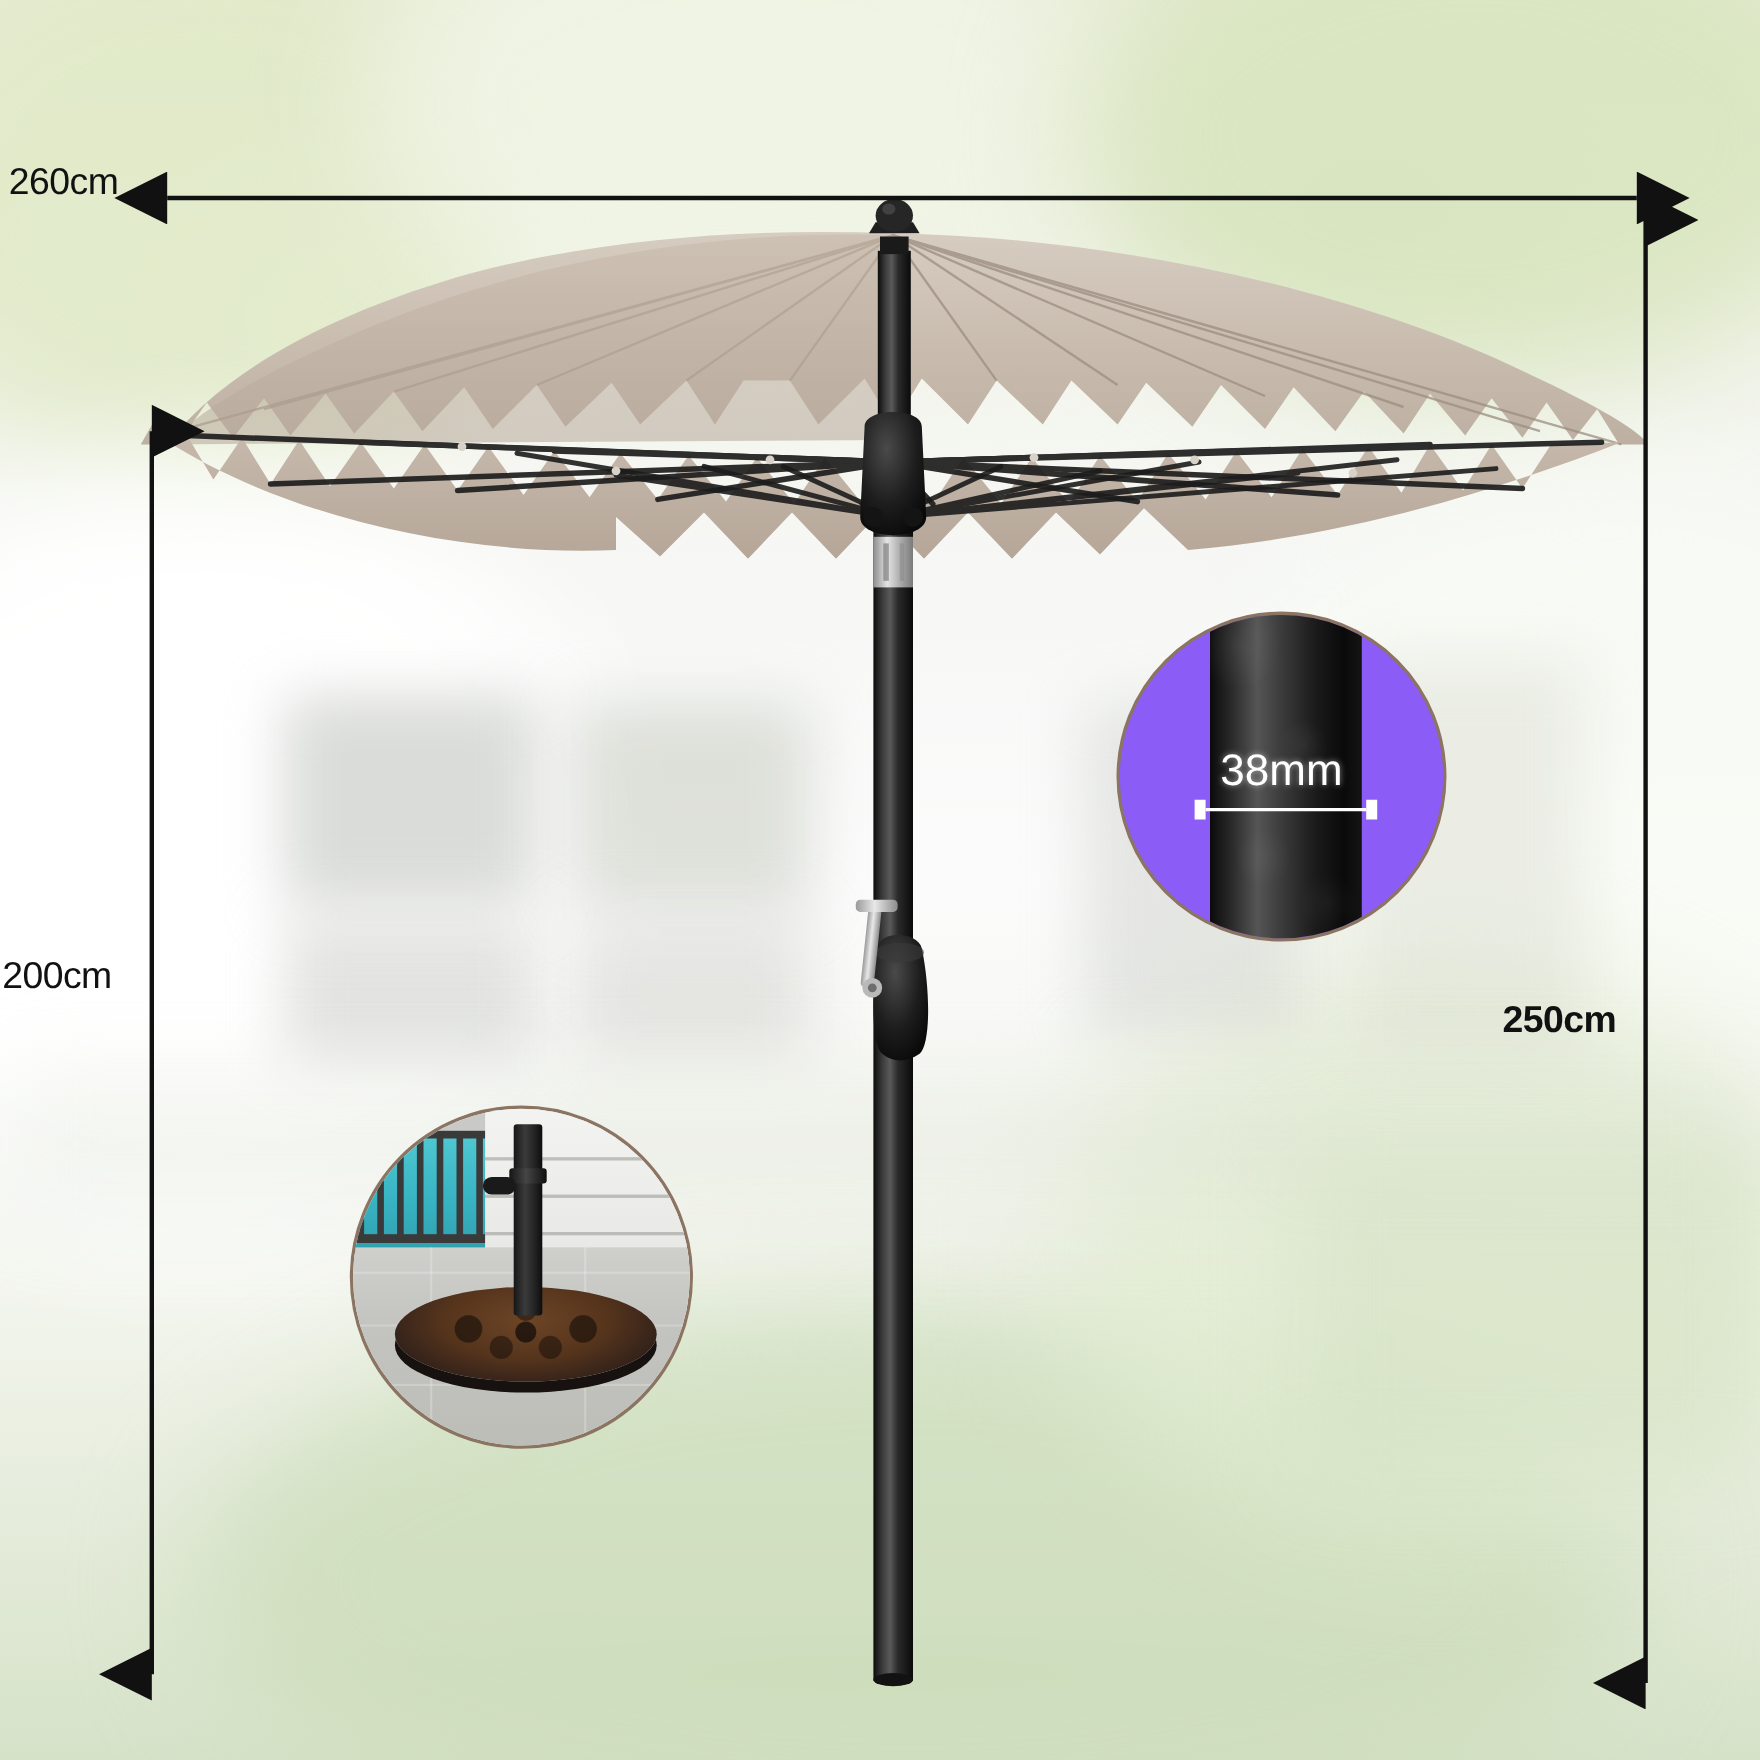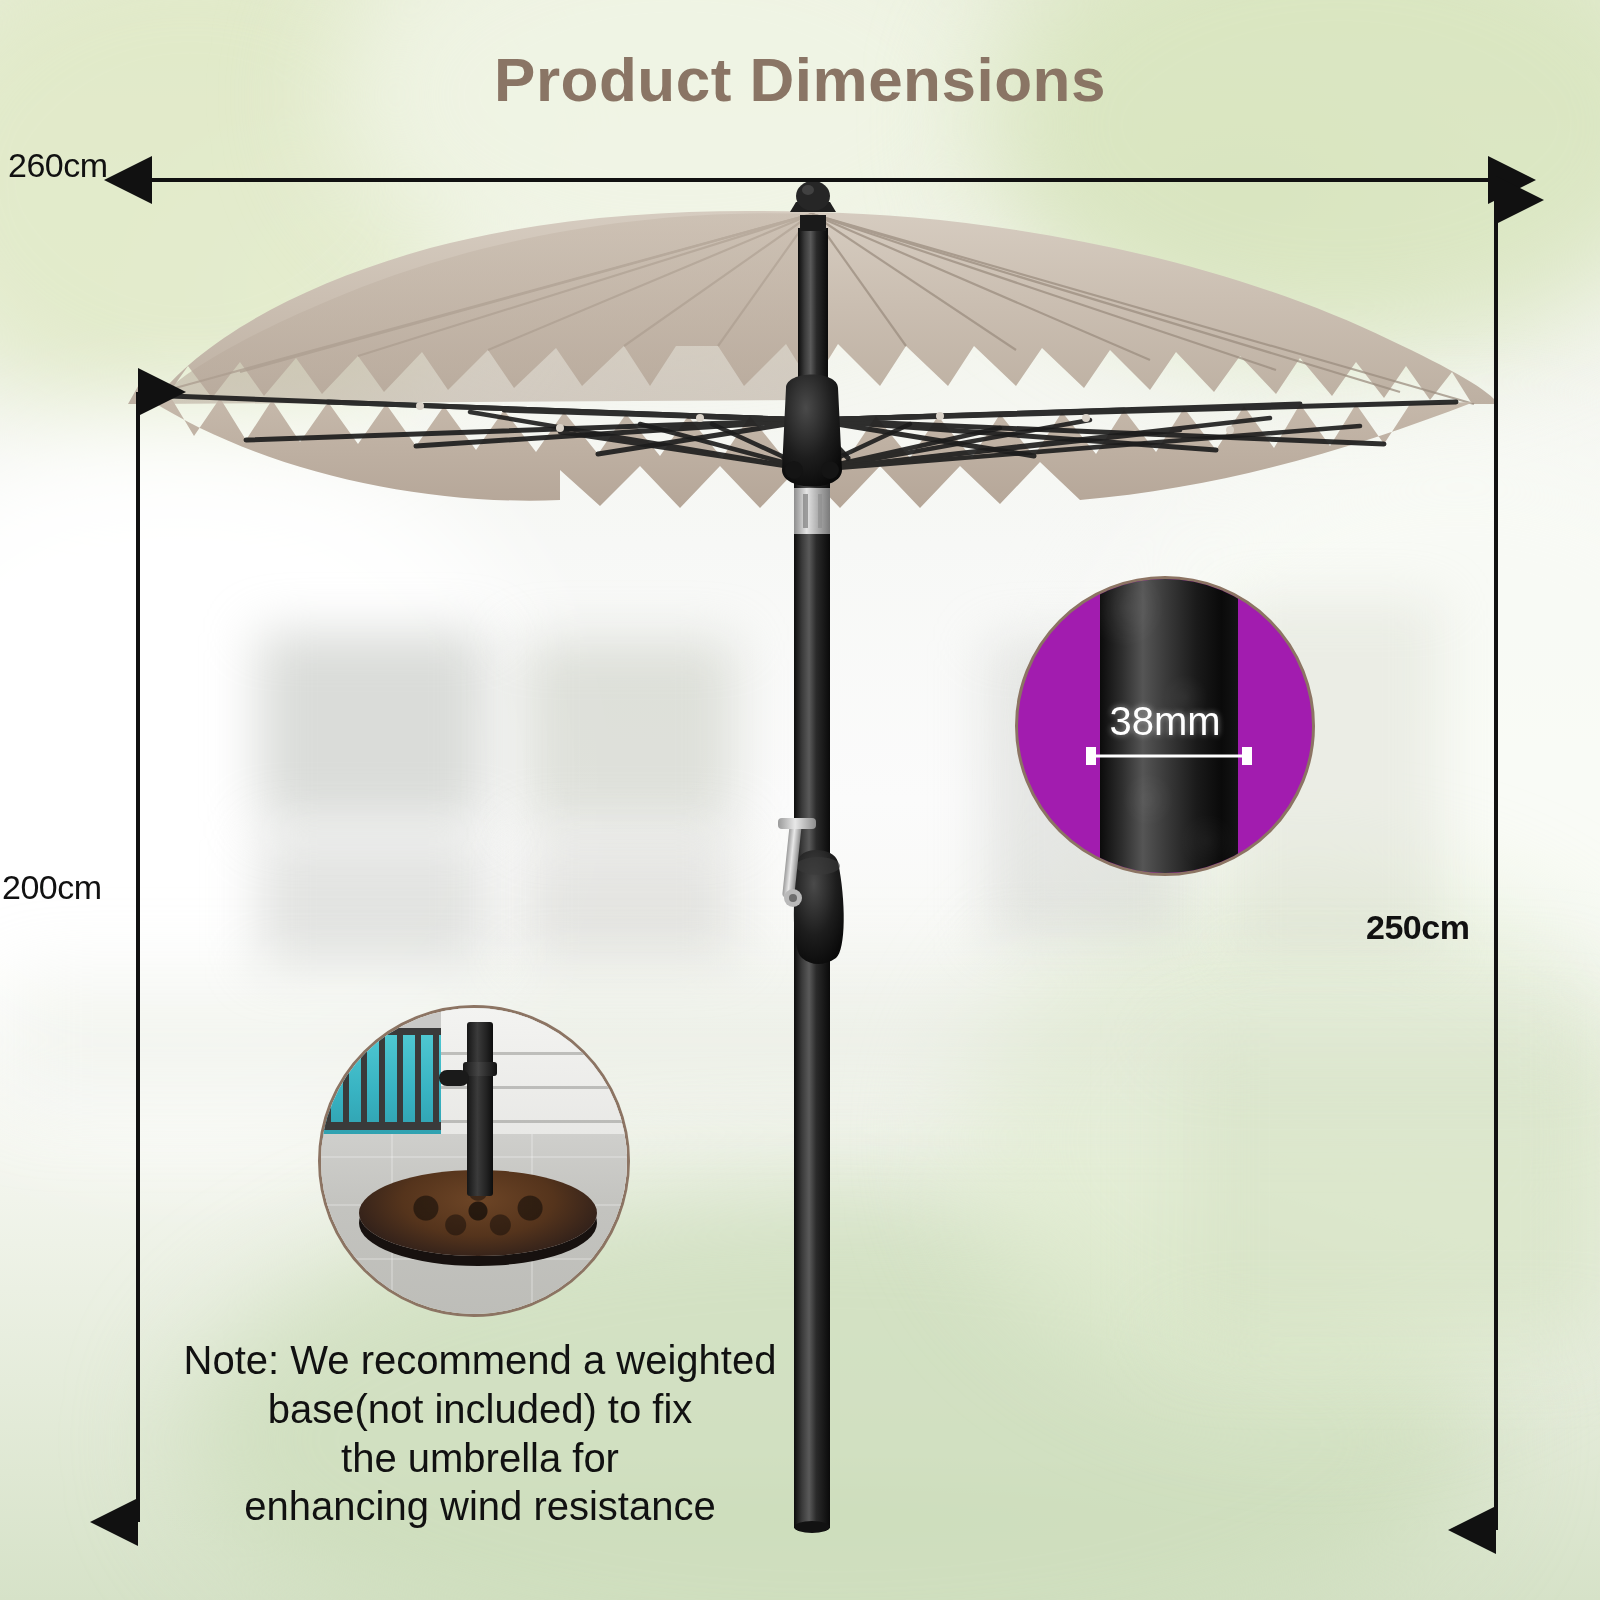--- a/index.html
+++ b/index.html
@@ -59,21 +59,21 @@
     position:absolute;left:120px;top:1336px;width:720px;
     text-align:center;color:#111;font-size:40px;line-height:1.22;
   }
   .note div{white-space:nowrap;}
 
   
   .callout{position:absolute;border-radius:50%;overflow:hidden;box-sizing:border-box;}
   .callout.ring{border:3px solid #8c7463;}
 
   
-  .co-pole{left:1015px;top:576px;width:300px;height:300px;background:#a21caf;}
+  .co-pole{left:1015px;top:556px;width:300px;height:300px;background:#8b5cf6;}
   .co-pole .pole-seg{
     position:absolute;left:82px;top:-10px;width:138px;height:320px;
     background:
       linear-gradient(90deg,#0b0b0b 0%, #2e2e2e 16%, #555 31%, #3a3a3a 48%, #1a1a1a 70%, #0a0a0a 88%, #141414 100%);
   }
   .co-pole .pole-seg::after{
     content:"";position:absolute;inset:0;opacity:.28;
     background:
       radial-gradient(circle at 18% 12%, rgba(255,255,255,.25), rgba(0,0,0,0) 14%),
       radial-gradient(circle at 62% 40%, rgba(255,255,255,.18), rgba(0,0,0,0) 12%),
@@ -331,21 +331,20 @@
       </marker>
     </defs>
 
     <line x1="152" y1="180" x2="1488" y2="180" stroke="#111" stroke-width="4" marker-start="url(#arwL)" marker-end="url(#arwR)"></line>
 
     <line x1="138" y1="392" x2="138" y2="1522" stroke="#111" stroke-width="4" marker-start="url(#arwU)" marker-end="url(#arwD)"></line>
 
     <line x1="1496" y1="200" x2="1496" y2="1530" stroke="#111" stroke-width="4" marker-start="url(#arwU)" marker-end="url(#arwD)"></line>
   </svg>
 
-  <div class="title">Product Dimensions</div>
 
   <div class="dimlabel lbl-260">260cm</div>
   <div class="dimlabel lbl-200">200cm</div>
   <div class="dimlabel lbl-250">250cm</div>
 
   <div class="callout ring co-pole">
     <div class="pole-seg"></div>
     <div class="mm-text">38mm</div>
     <svg class="mm-arrow" viewBox="0 0 166 18">
       <defs>
@@ -389,20 +388,14 @@
         <div class="tile" style="left:70px;top:0;width:2px;height:186px"></div>
         <div class="tile" style="left:210px;top:0;width:2px;height:186px"></div>
       </div>
       <div class="disc"></div>
       <div class="stand-pole"></div>
       <div class="collar"></div>
       <div class="knob"></div>
     </div>
   </div>
 
-  <div class="note">
-    <div>Note: We recommend a weighted</div>
-    <div>base(not included) to fix</div>
-    <div>the umbrella for</div>
-    <div>enhancing wind resistance</div>
-  </div>
 
 </div>
 
 </body></html>

